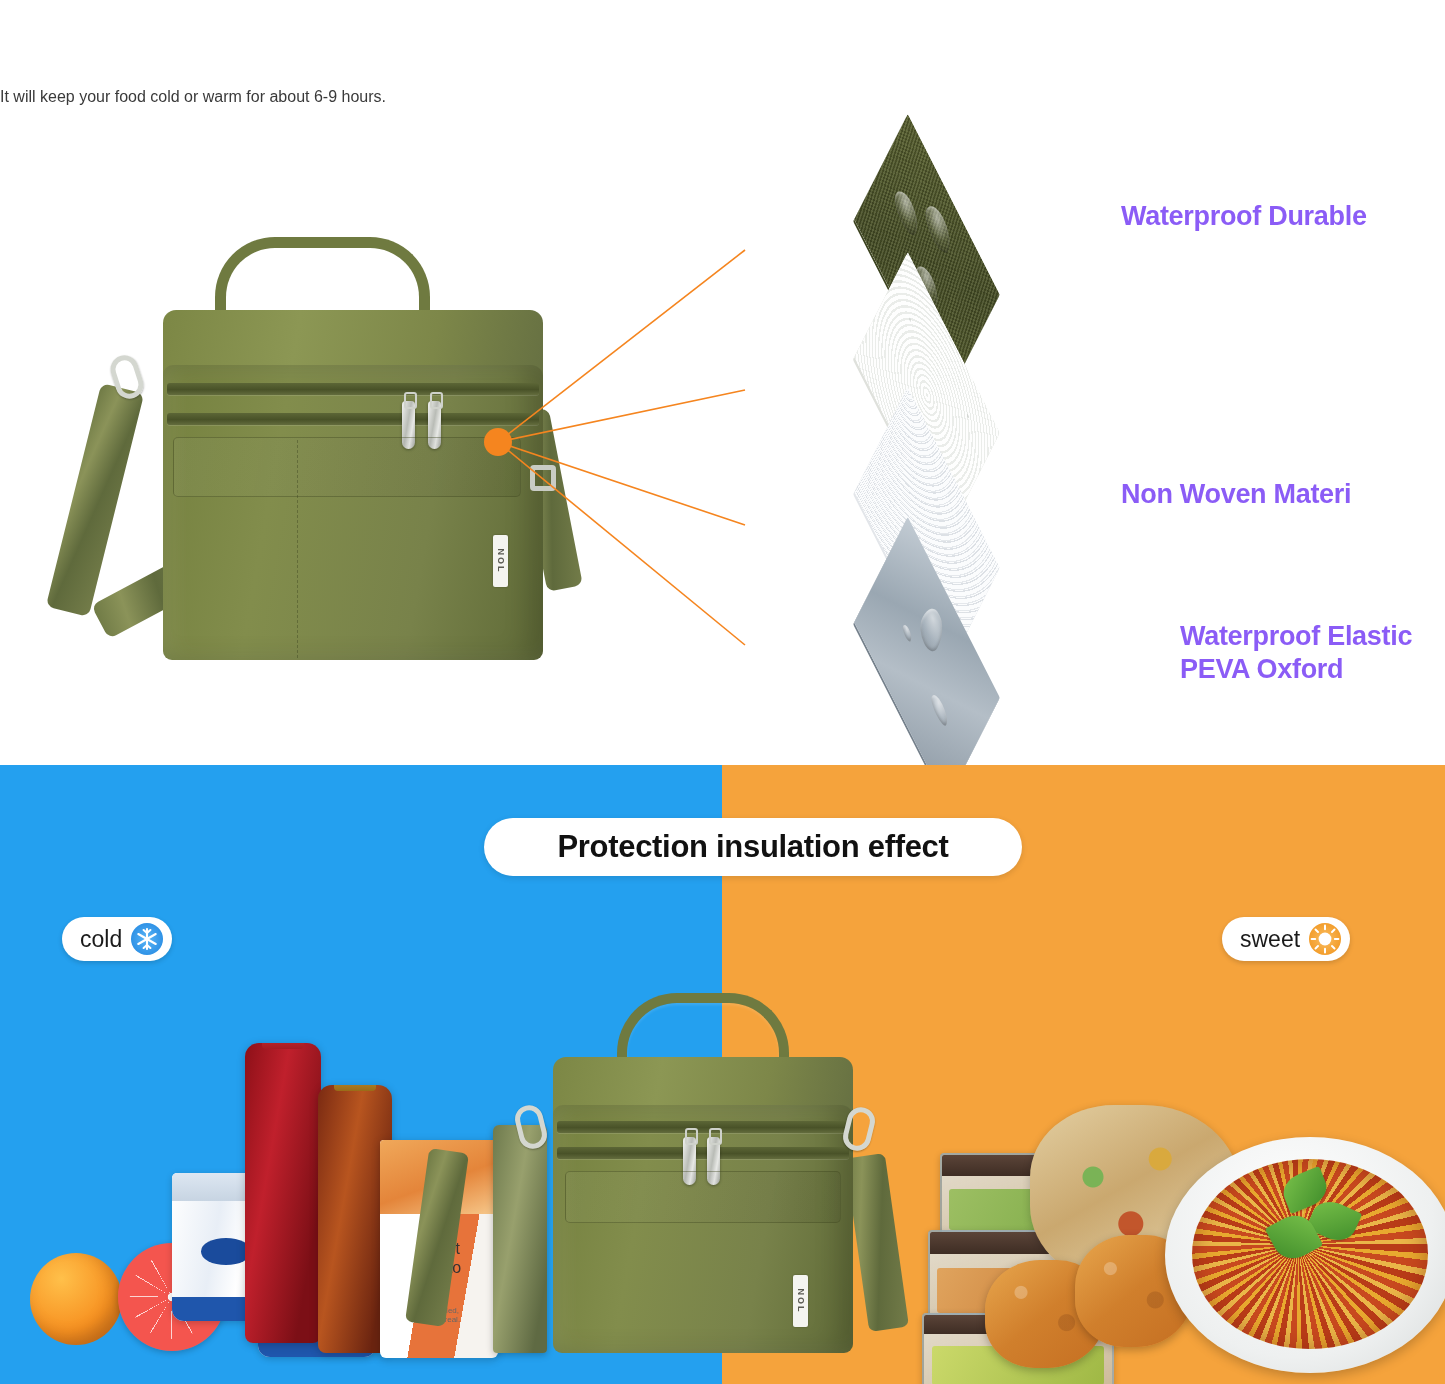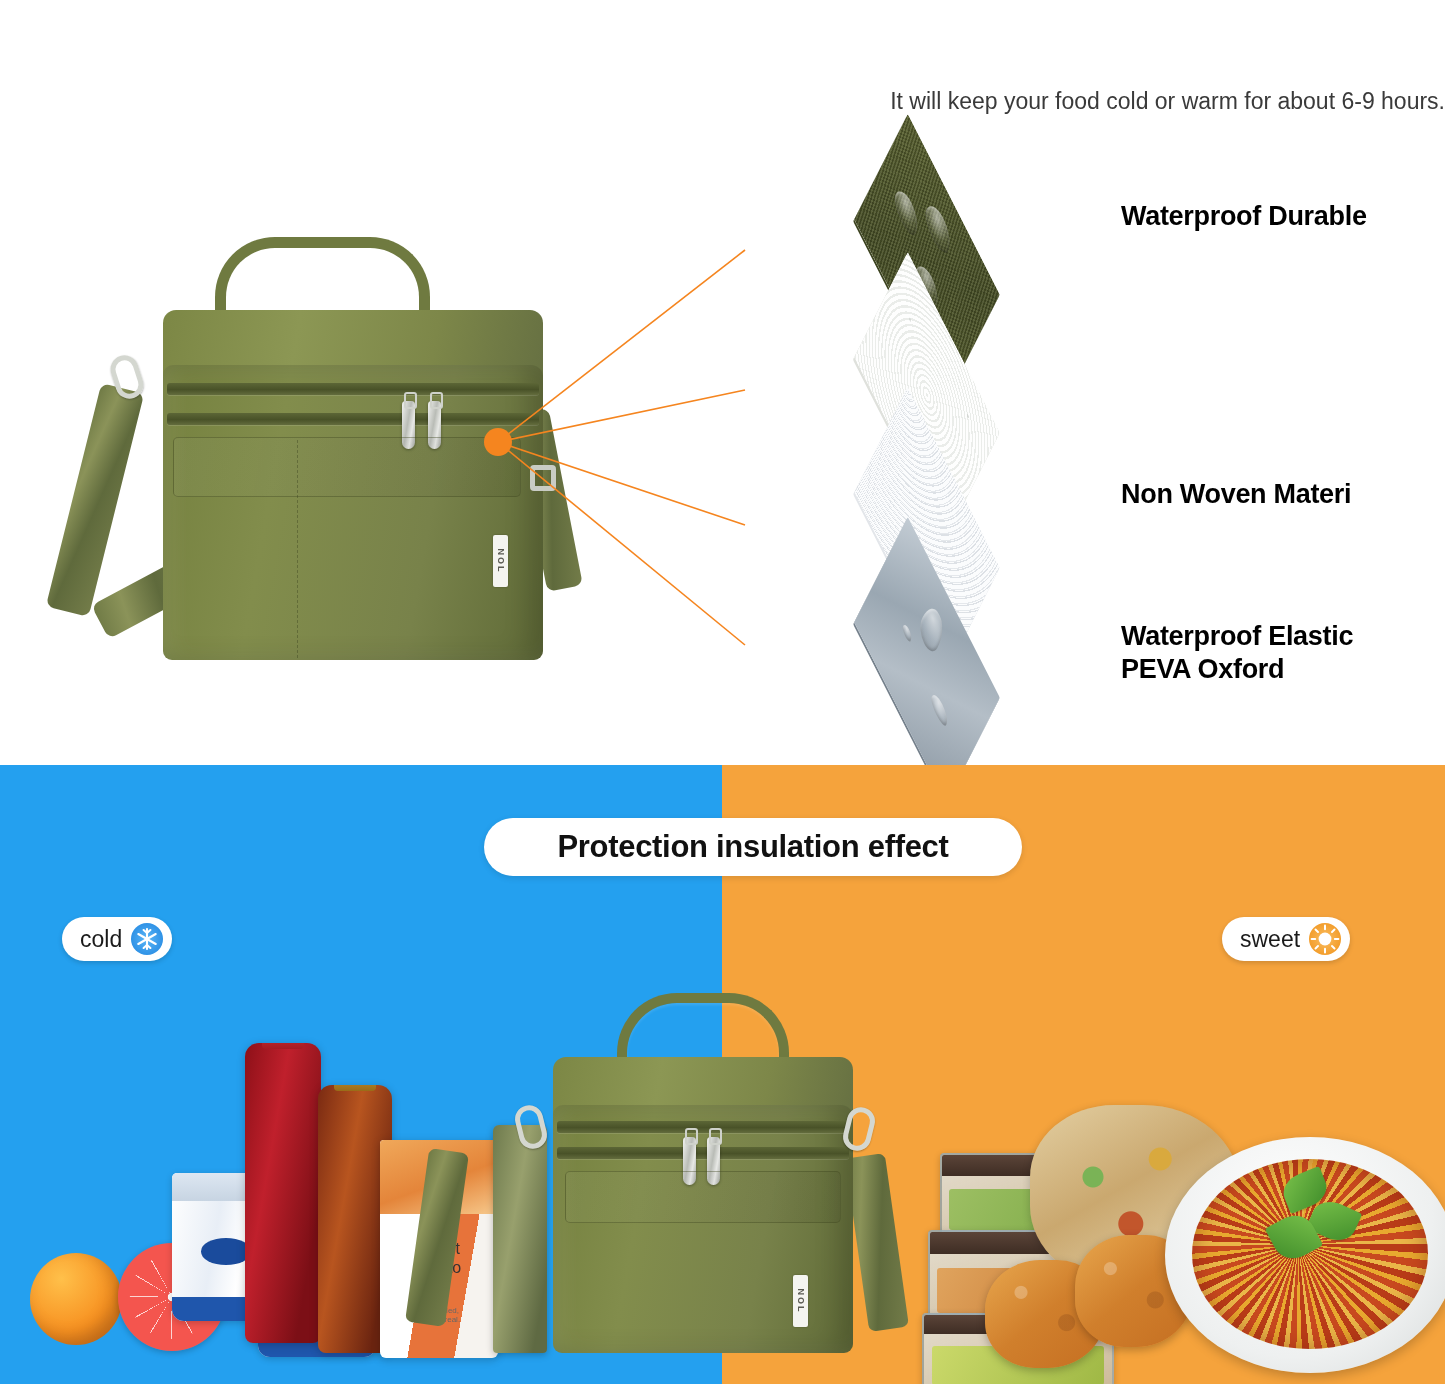--- a/index.html
+++ b/index.html
@@ -18,21 +18,21 @@
   }
   #headline{
     position:absolute; left:0; top:2px; width:1445px;
     text-align:center;
     font-size:60px; font-weight:bold; color:#F5851F;
     letter-spacing:-0.5px;
     font-family:"Liberation Sans", sans-serif;
   }
   #subhead{
     position:absolute; left:0; top:88px; width:1445px;
-    text-align:right; font-size:23px; color:#3a3a3a; font-weight:400;
+    text-align:left; font-size:16px; color:#3a3a3a; font-weight:400;
   }
 
   
   #bag-top{ position:absolute; left:75px; top:225px; width:520px; height:450px; }
 
   .bag-strap-web{
     position:absolute; background:linear-gradient(100deg,#6f7a45 0%,#8b9359 25%,#5f6a3c 55%,#737c49 100%);
     border-radius:5px;
   }
   .bag-body{
@@ -137,21 +137,21 @@
     background:linear-gradient(135deg,#c3ccd4 0%,#9aa7b2 35%,#b4bec7 60%,#8d99a4 100%);
     box-shadow:0 5px 0 #75818c;
   }
   .droplet{
     position:absolute; border-radius:50% 50% 50% 50%/60% 60% 40% 40%;
     background:radial-gradient(circle at 35% 28%, rgba(255,255,255,.55), rgba(255,255,255,.06) 55%, rgba(0,0,0,.13));
     box-shadow:inset -2px -3px 5px rgba(0,0,0,.18), inset 2px 2px 4px rgba(255,255,255,.38);
   }
   .layer-label{
     position:absolute;
-    font-size:27px; line-height:1.22; color:#000000; font-weight:bold;
+    font-size:27px; line-height:1.22; color:#8b5cf6; font-weight:bold;
     letter-spacing:-.3px;
   }
 
   
   #bottom-section{
     position:absolute; left:0; top:765px; width:1445px; height:619px; overflow:hidden;
   }
   #half-cold{ position:absolute; left:0; top:0; width:722px; height:619px; background:#24A0EF; }
   #half-warm{ position:absolute; left:722px; top:0; width:723px; height:619px; background:#F5A33C; }
 
@@ -379,21 +379,21 @@
     <div>Non Woven Materi</div>
   </div>
 
   <div class="layer layer-peva" style="left:738px; top:585px;">
     <div class="face">
       <div class="droplet" style="left:96px; top:46px; width:44px; height:74px; border-radius:48% 48% 52% 52%/62% 62% 38% 38%;"></div>
       <div class="droplet" style="left:74px; top:140px; width:22px; height:18px;"></div>
       <div class="droplet" style="left:168px; top:152px; width:42px; height:28px;"></div>
     </div>
   </div>
-  <div class="layer-label" style="left:1121px; top:620px;">
+  <div class="layer-label" style="left:1180px; top:620px;">
     <div>Waterproof Elastic</div>
     <div>PEVA Oxford</div>
   </div>
 </div>
 
 <div id="bottom-section">
   <div id="half-cold"></div>
   <div id="half-warm"></div>
 
   <div class="food orange-fruit" style="left:30px; top:488px;"></div>

